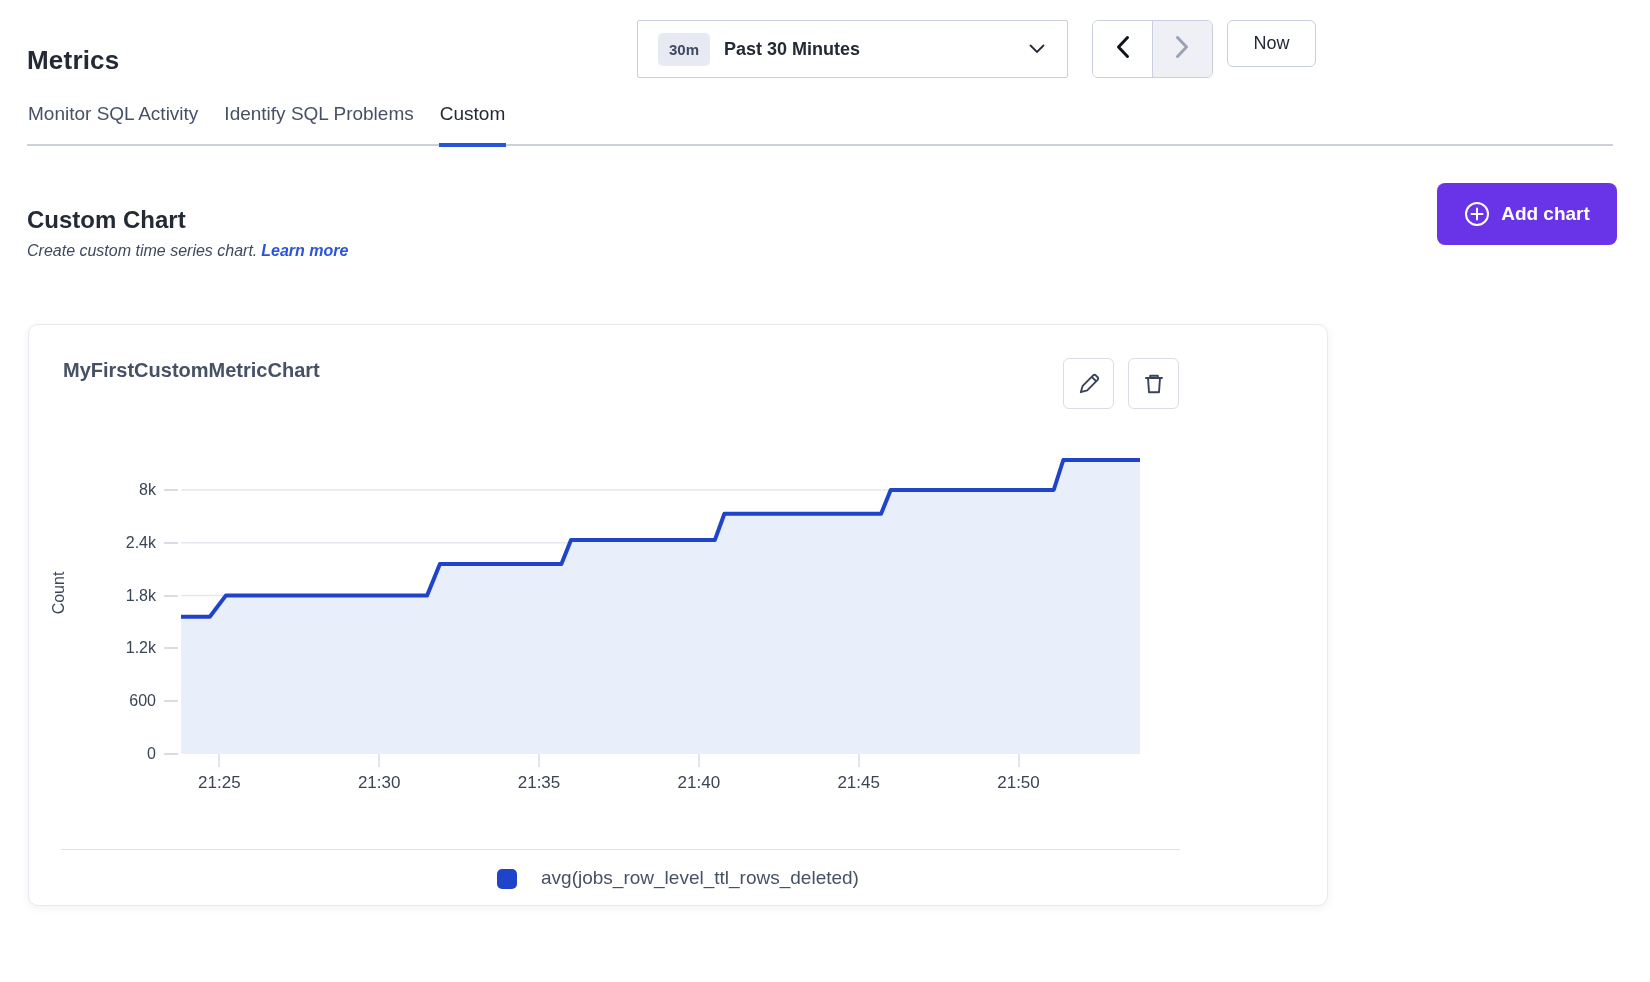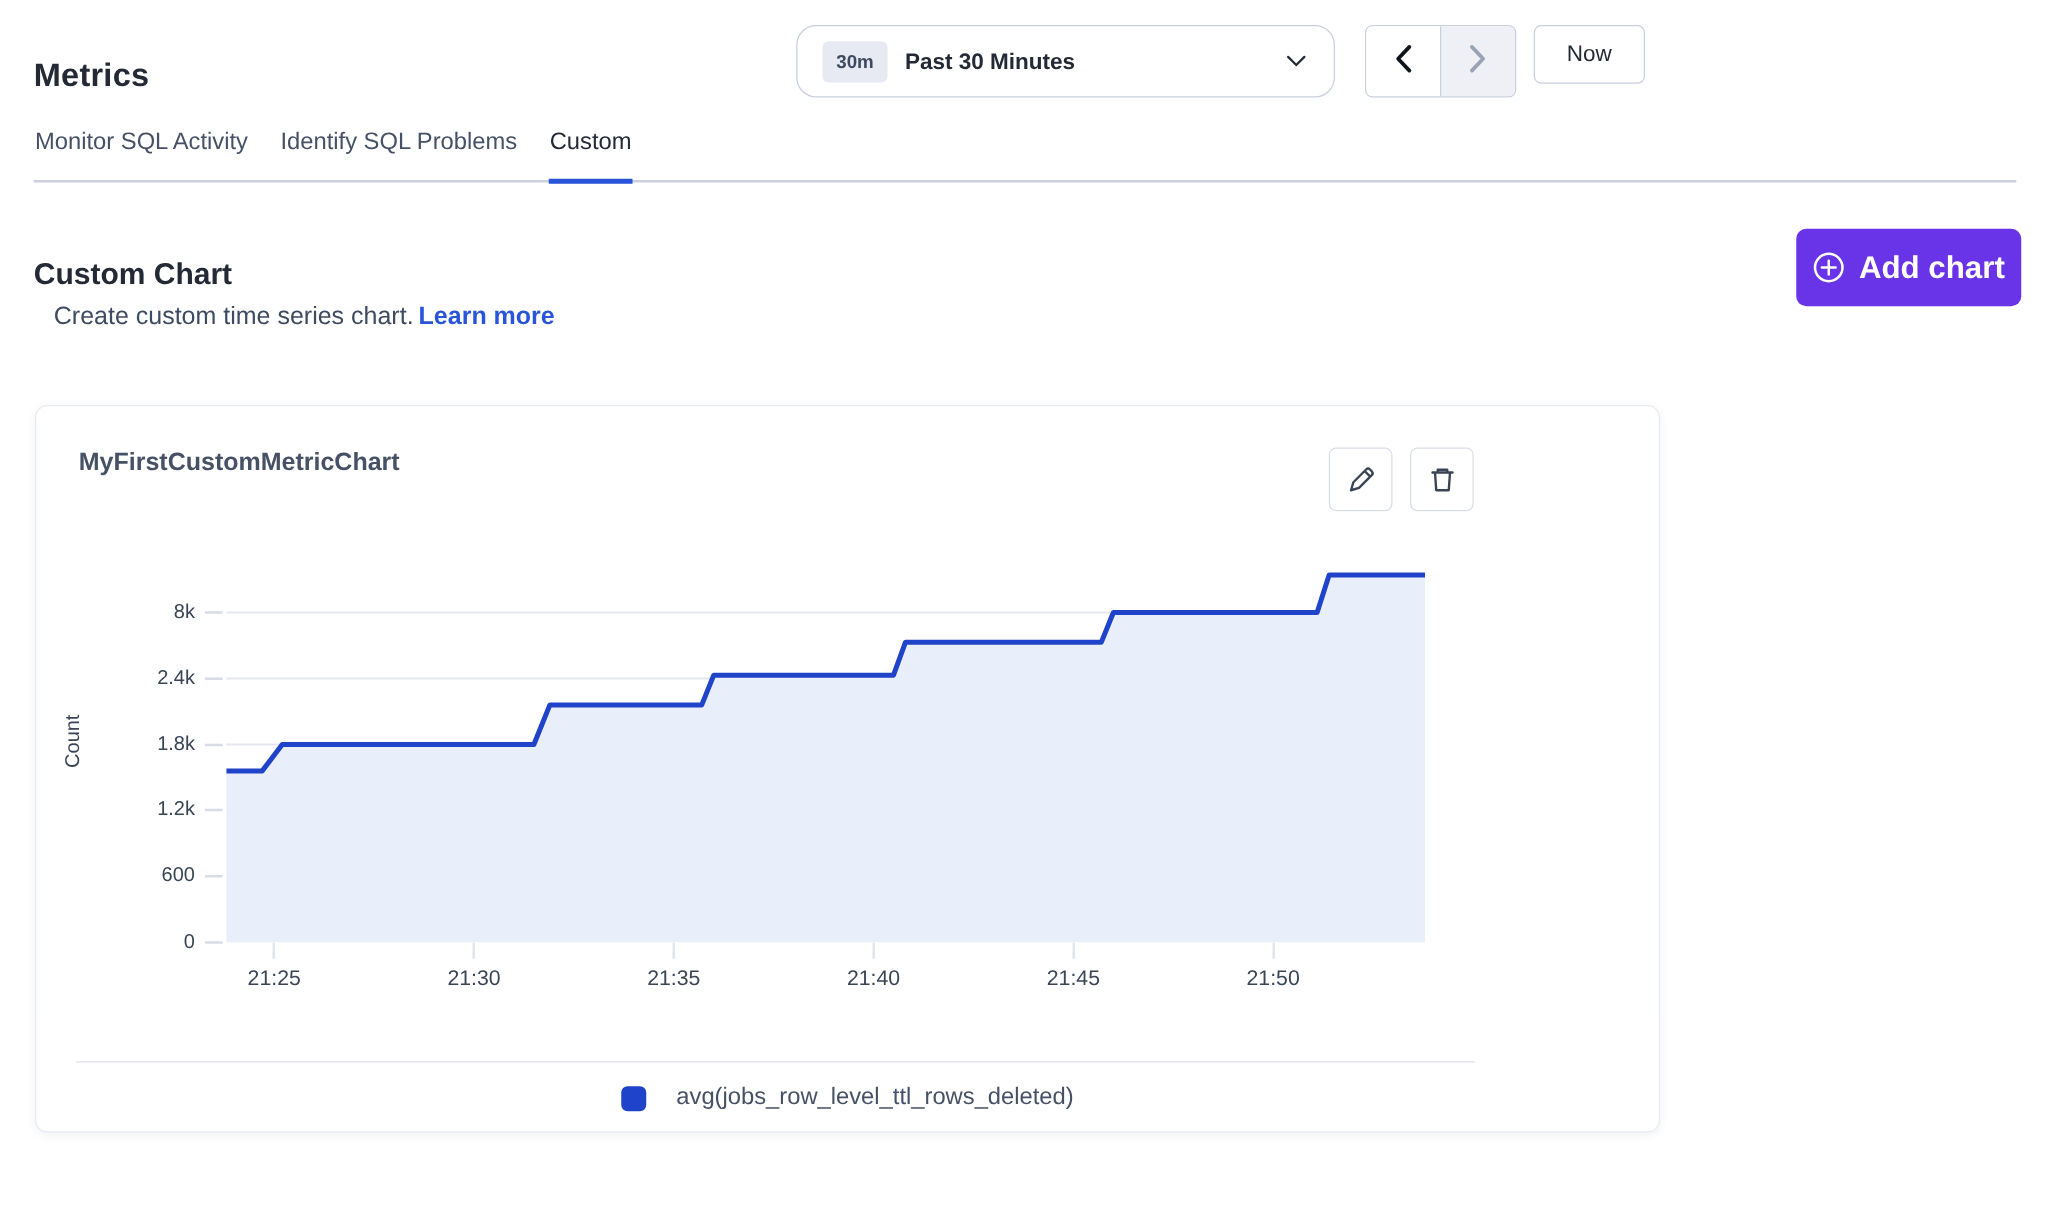--- a/index.html
+++ b/index.html
@@ -1,45 +1,45 @@
 <!DOCTYPE html>
 <html><head>
 <meta charset="utf-8">
 <style>
   html,body{margin:0;padding:0;background:#ffffff;font-family:"Liberation Sans",sans-serif;color:#242A35;}
   .stage{position:relative;width:1650px;height:982px;background:#fff;overflow:hidden;}
 
   
   .page-title{position:absolute;left:27px;top:28px;font-size:26px;font-weight:700;color:#242A35;letter-spacing:.2px;}
 
-  .range-select{position:absolute;left:637px;top:20px;width:431px;height:58px;border:1px solid #C9CFDE;border-radius:16px;
+  .range-select{position:absolute;left:637px;top:20px;width:431px;height:58px;border:1px solid #C9CFDE;border-radius:2px;
     display:flex;align-items:center;background:#fff;cursor:pointer;box-sizing:border-box;padding:0 22px 0 20px;}
   .range-badge{background:#E7EAF2;color:#3E4A61;font-weight:700;font-size:15px;border-radius:5px;padding:8px 11px;margin-right:14px;}
   .range-label{font-size:18px;font-weight:600;color:#242A35;}
   .range-chevron{margin-left:auto;display:flex;}
 
   .pager{position:absolute;left:1092px;top:20px;width:121px;height:58px;border:1px solid #C9CFDE;border-radius:6px;
     display:flex;overflow:hidden;box-sizing:border-box;background:#fff;}
   .pager-prev{width:50%;display:flex;align-items:center;justify-content:center;background:#fff;cursor:pointer;}
   .pager-next{width:50%;display:flex;align-items:center;justify-content:center;background:#EEF0F6;border-left:1px solid #C9CFDE;cursor:default;}
 
   .now-btn{position:absolute;left:1227px;top:20px;width:89px;height:47px;border:1px solid #C9CFDE;border-radius:6px;background:#fff;
     display:flex;align-items:center;justify-content:center;font-size:18px;color:#242A35;cursor:pointer;box-sizing:border-box;}
 
   
   .tabs{position:absolute;left:27px;top:103px;width:1586px;border-bottom:2px solid #CBD0DC;display:flex;gap:24px;}
   .tab{font-size:19px;color:#475166;padding:0 1px 18px 1px;border-bottom:4px solid transparent;margin-bottom:-3px;cursor:pointer;white-space:nowrap;}
   .tab.active{color:#242A35;border-bottom-color:#2955DB;}
 
   
   .section-heading{position:absolute;left:27px;top:186px;font-size:24px;font-weight:700;color:#242A35;}
-  .section-sub{position:absolute;left:43px;top:242px;font-size:20px;color:#3E4A61;}
+  .section-sub{position:absolute;left:27px;top:242px;font-size:16px;color:#3E4A61;font-style:italic;}
   .learn-more{color:#2955DB;font-weight:600;text-decoration:none;cursor:pointer;margin-left:4px;}
   .add-chart-btn{position:absolute;left:1437px;top:183px;width:180px;height:62px;background:#6933E8;border:none;border-radius:8px;
-    color:#fff;font-size:25px;font-weight:700;display:flex;align-items:center;justify-content:center;gap:11px;cursor:pointer;font-family:inherit;}
+    color:#fff;font-size:19px;font-weight:700;display:flex;align-items:center;justify-content:center;gap:11px;cursor:pointer;font-family:inherit;}
 
   
   .card{position:absolute;left:28px;top:324px;width:1300px;height:582px;background:#fff;border:1px solid #E8EAF1;border-radius:10px;
     box-shadow:0 2px 8px rgba(40,50,90,.07);box-sizing:border-box;}
   .card-title{position:absolute;left:34px;top:34px;font-size:20px;font-weight:600;color:#475166;}
   .icon-btn{position:absolute;top:33px;width:51px;height:51px;border:1px solid #D9DDE7;border-radius:6px;background:#fff;
     display:flex;align-items:center;justify-content:center;cursor:pointer;}
   .icon-btn.edit{left:1034px;}
   .icon-btn.del{left:1099px;}
 

